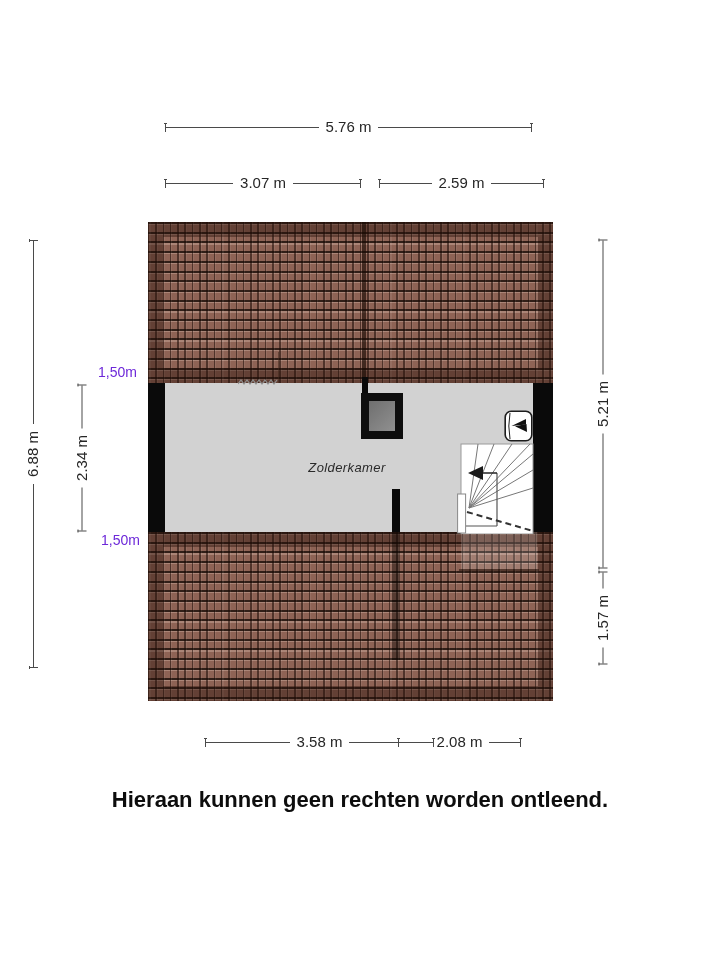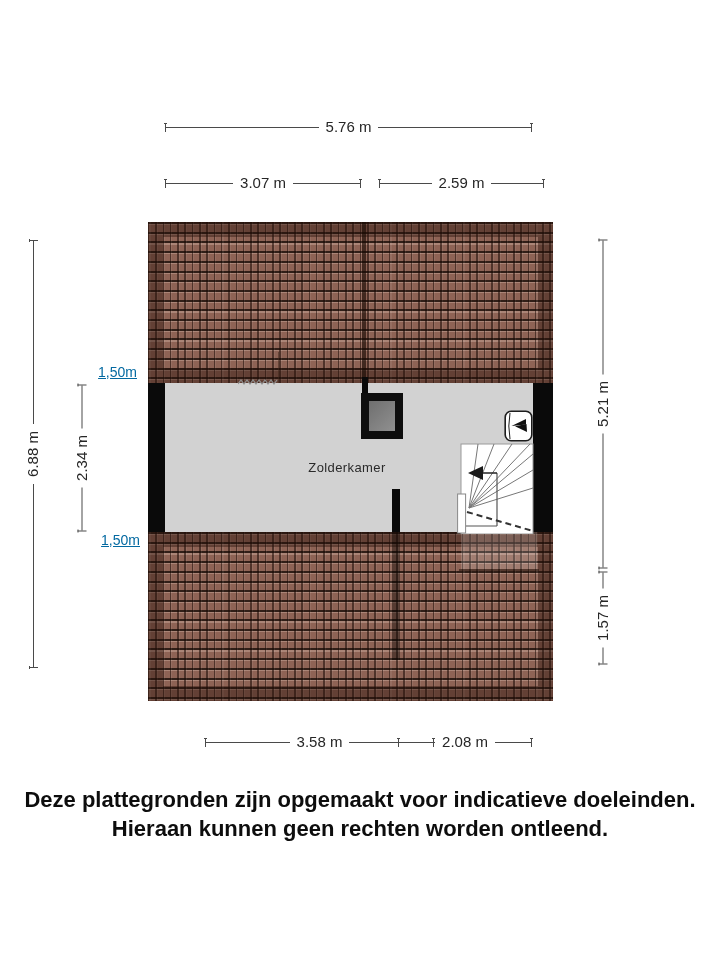--- a/index.html
+++ b/index.html
@@ -2,21 +2,21 @@
 <html><head>
 <meta charset="utf-8">
 <style>
   html,body{margin:0;padding:0;}
   body{
     width:720px;height:960px;position:relative;background:#ffffff;
     font-family:"Liberation Sans", sans-serif;overflow:hidden;
   }
 
   
-  .plan{position:absolute;left:148px;top:222px;width:401px;height:479px;}
+  .plan{position:absolute;left:148px;top:222px;width:401px;height:479px;font-style:italic;}
 
   .roof{
     position:absolute;left:0;width:405px;
     background-color:#8e6355;
     background-image:
       repeating-linear-gradient(90deg, rgba(26,11,6,0.55) 0 1.5px, rgba(255,255,255,0.07) 1.5px 2.6px, rgba(0,0,0,0) 2.6px 7.3px),
       repeating-linear-gradient(180deg, #301e17 0 2px, rgba(236,210,196,0.30) 2px 3.2px, rgba(0,0,0,0) 3.2px 9.7px);
     box-shadow: inset 0 0 0 15px rgba(40,17,9,0.42);
   }
   .roof.top{top:0;height:161px;}
@@ -56,27 +56,27 @@
   .dim .seg{flex:1;height:1px;background:#4a4a4a;}
   .dim .tick{width:1px;height:9px;background:#4a4a4a;position:relative;}
   .dim .tick::after{content:"";position:absolute;top:0;left:-1px;width:3px;height:1px;background:#4a4a4a;}
   .dim .lbl{padding:0 7px;font-size:15px;line-height:20px;color:#262626;white-space:nowrap;}
   .dim.vertical{transform:rotate(-90deg);}
 
   #dim-top-total   {left:165px;top:117px;width:367px;}
   #dim-top-left    {left:165px;top:173px;width:196px;}
   #dim-top-right   {left:367px;top:173px;width:165px;margin-left:12px;}
   #dim-bottom-left {left:165px;top:732px;width:229px;padding-left:40px;}
-  #dim-bottom-right{left:398px;top:732px;width:134px;}
+  #dim-bottom-right{left:398px;top:732px;width:123px;}
   #dim-left-total  {left:-181px;top:444px;width:428px;}
   #dim-left-room   {left:8px;top:448px;width:147px;}
   #dim-right-upper {left:438px;top:394px;width:329px;}
   #dim-right-lower {left:556px;top:608px;width:93px;}
 
-  .knee{position:absolute;width:82px;text-align:right;font-size:14px;color:#0369a1;text-decoration:underline;}
+  .knee{position:absolute;width:82px;text-align:right;font-size:14px;color:#6d28d9;}
   #knee-top{left:55px;top:364px;}
   #knee-bottom{left:58px;top:532px;}
 
   
   .disclaimer{
     position:absolute;left:0;top:785px;width:720px;text-align:center;
     font-weight:bold;font-size:22px;line-height:29px;color:#0d0d0d;
   }
 </style>
 </head>
@@ -187,15 +187,14 @@
 </div>
 <div class="dim" id="dim-bottom-right">
   <span class="tick"></span>
     <span class="seg"></span>
   <span class="lbl">2.08 m</span>
   <span class="seg"></span>
     <span class="tick"></span>
 </div>
 
 <div class="disclaimer">
-  <div>Deze plattegronden zijn opgemaakt voor indicatieve doeleinden.</div>
   <div>Hieraan kunnen geen rechten worden ontleend.</div>
 </div>
 
 </body></html>

